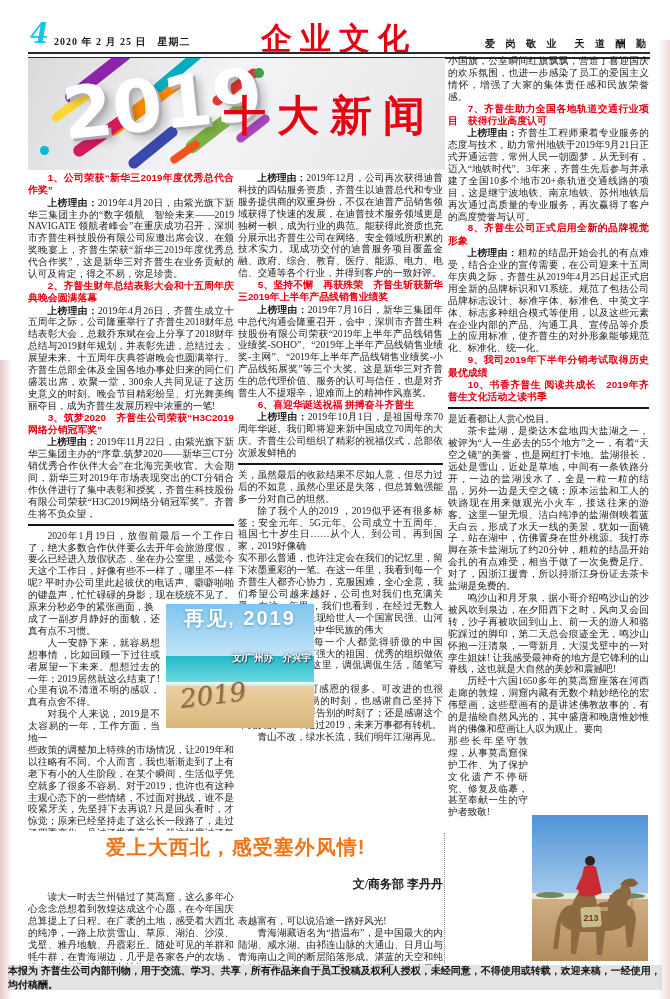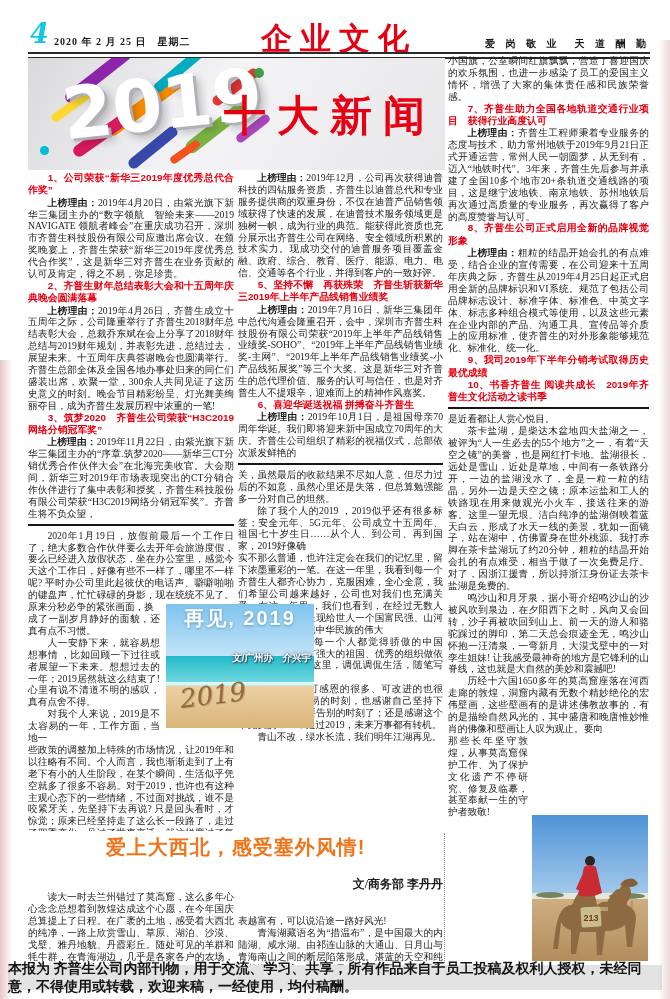--- a/index.html
+++ b/index.html
@@ -57,21 +57,21 @@
       font-family:"Liberation Sans","DejaVu Sans",sans-serif;white-space:nowrap;}
   .nw-byline{position:absolute;left:28px;top:876px;width:415px;text-align:right;font-size:12px;font-weight:bold;}
   #nwcol1{left:28px;top:891px;width:206px;height:73px;}
   #nwcol2{left:238px;top:891px;width:205px;height:73px;margin-top:24px;}
   .dotted-div{position:absolute;left:444px;top:833px;height:130px;width:0;border-left:1px dotted #8a8a8a;}
   
   .camel{position:absolute;left:532px;top:815px;width:116px;height:146px;z-index:5;}
   
   .footer{position:absolute;left:8px;top:965px;width:654px;height:25px;background:#e3e3e3;
       display:flex;align-items:center;justify-content:center;}
-  .footer span{font-size:14px;font-weight:bold;color:#141414;font-family:Liberation Serif, serif;}
+  .footer span{font-size:10px;font-weight:bold;color:#141414;font-family:Liberation Sans, sans-serif;}
   
   .edge-l{position:absolute;left:0;top:360px;width:12px;height:639px;
       background:linear-gradient(to right,rgba(190,110,110,.38),rgba(255,255,255,0));}
   .edge-r{position:absolute;right:0;top:40px;width:12px;height:959px;
       background:linear-gradient(to left,rgba(200,130,130,.30),rgba(255,255,255,0));}
 </style>
 </head>
 <body>
 
 <div class="masthead">

